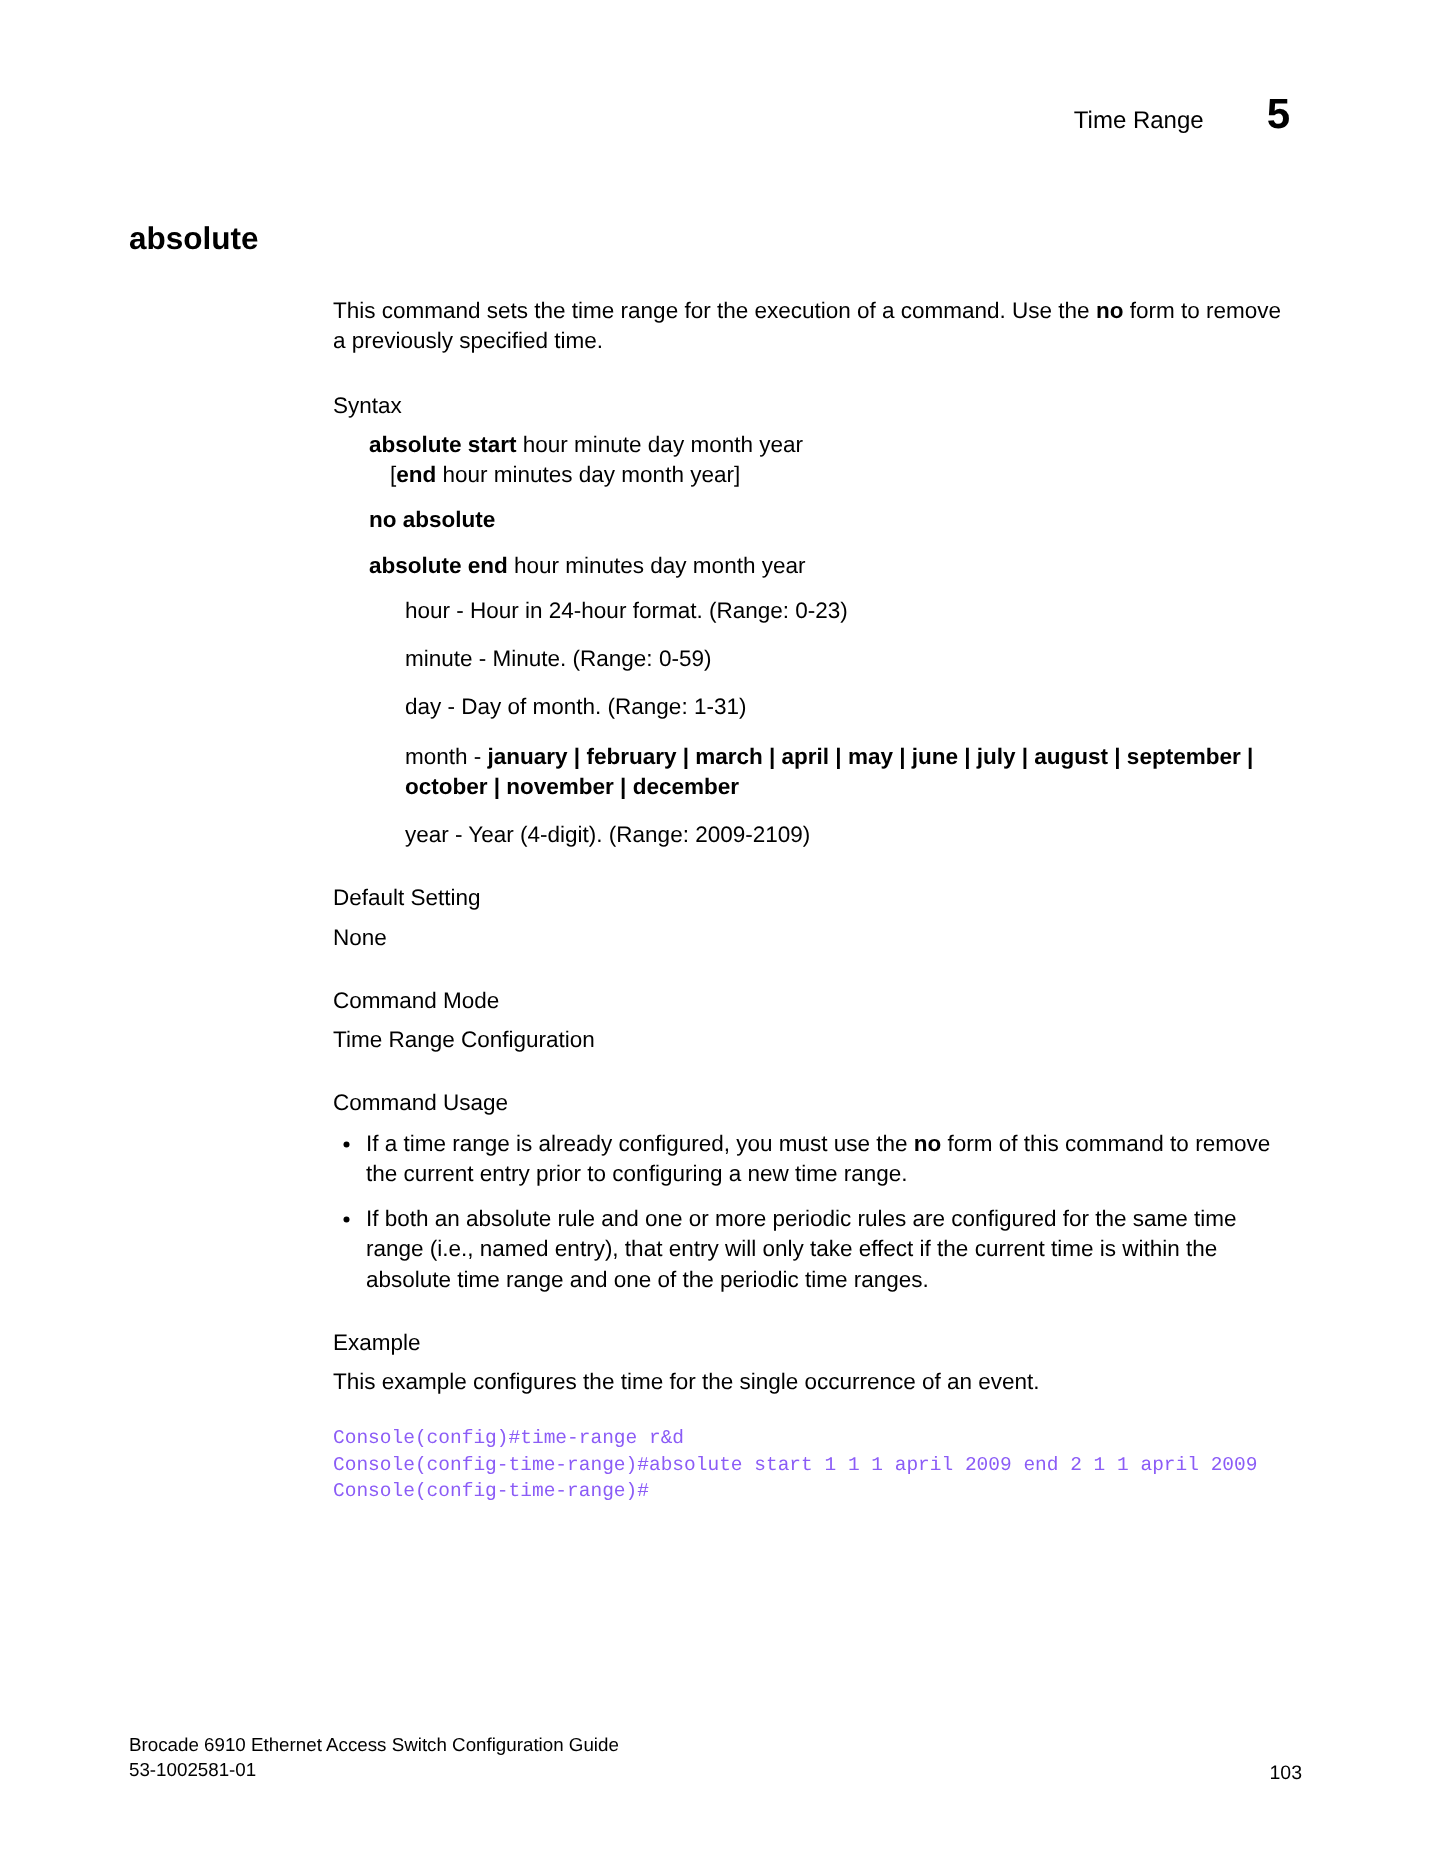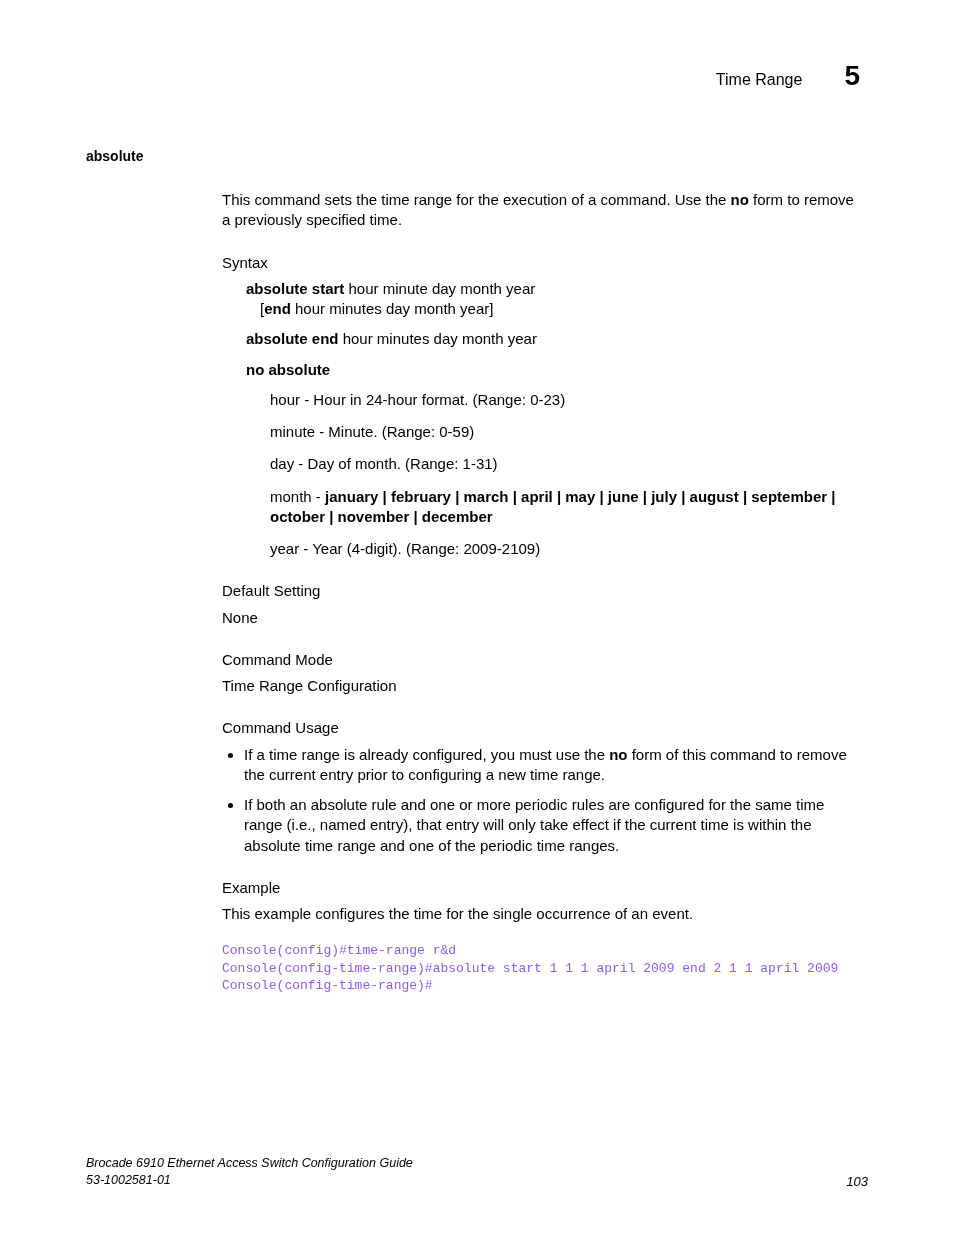--- a/index.html
+++ b/index.html
@@ -26,21 +26,21 @@
     align-items: baseline;
     gap: 42px;
     padding-right: 8px;
     margin-bottom: 56px;
   }
   .header-num {
     font-size: 28px;
     font-weight: bold;
   }
   .cmd-name {
-    font-size: 14px;
+    font-size: 21px;
     font-weight: bold;
     margin-bottom: 26px;
   }
   .content {
     margin-left: 136px;
     margin-right: 8px;
     font-size: 15px;
     line-height: 1.35;
   }
   .para { margin-bottom: 18px; }
@@ -74,21 +74,20 @@
     color: #8b5cf6;
   }
   .footer {
     position: absolute;
     left: 86px;
     right: 86px;
     bottom: 46px;
     display: flex;
     justify-content: space-between;
     align-items: flex-end;
-    font-style: italic;
     font-size: 12.5px;
   }
   .footer-left { line-height: 1.35; }
   .footer-right { font-size: 13px; }
 </style>
 </head>
 <body>
 
 <div class="page">
 
@@ -107,24 +106,24 @@
 
     <div class="heading">Syntax</div>
     <div class="syntax-block">
       <div class="syntax-line">
         <span class="bold">absolute start</span><span class="italic"> hour minute day month year</span>
         <div class="indent-line">
           <span>[</span><span class="bold">end</span><span class="italic"> hour minutes day month year</span><span>]</span>
         </div>
       </div>
       <div class="syntax-line">
-        <span class="bold">absolute end</span><span class="italic"> hour minutes day month year</span>
+        <span class="bold">no absolute</span>
       </div>
       <div class="syntax-line">
-        <span class="bold">no absolute</span>
+        <span class="bold">absolute end</span><span class="italic"> hour minutes day month year</span>
       </div>
     </div>
 
     <div class="params-block">
       <div class="param-line">
         <span class="italic">hour</span><span> - Hour in 24-hour format. (Range: 0-23)</span>
       </div>
       <div class="param-line">
         <span class="italic">minute</span><span> - Minute. (Range: 0-59)</span>
       </div>

